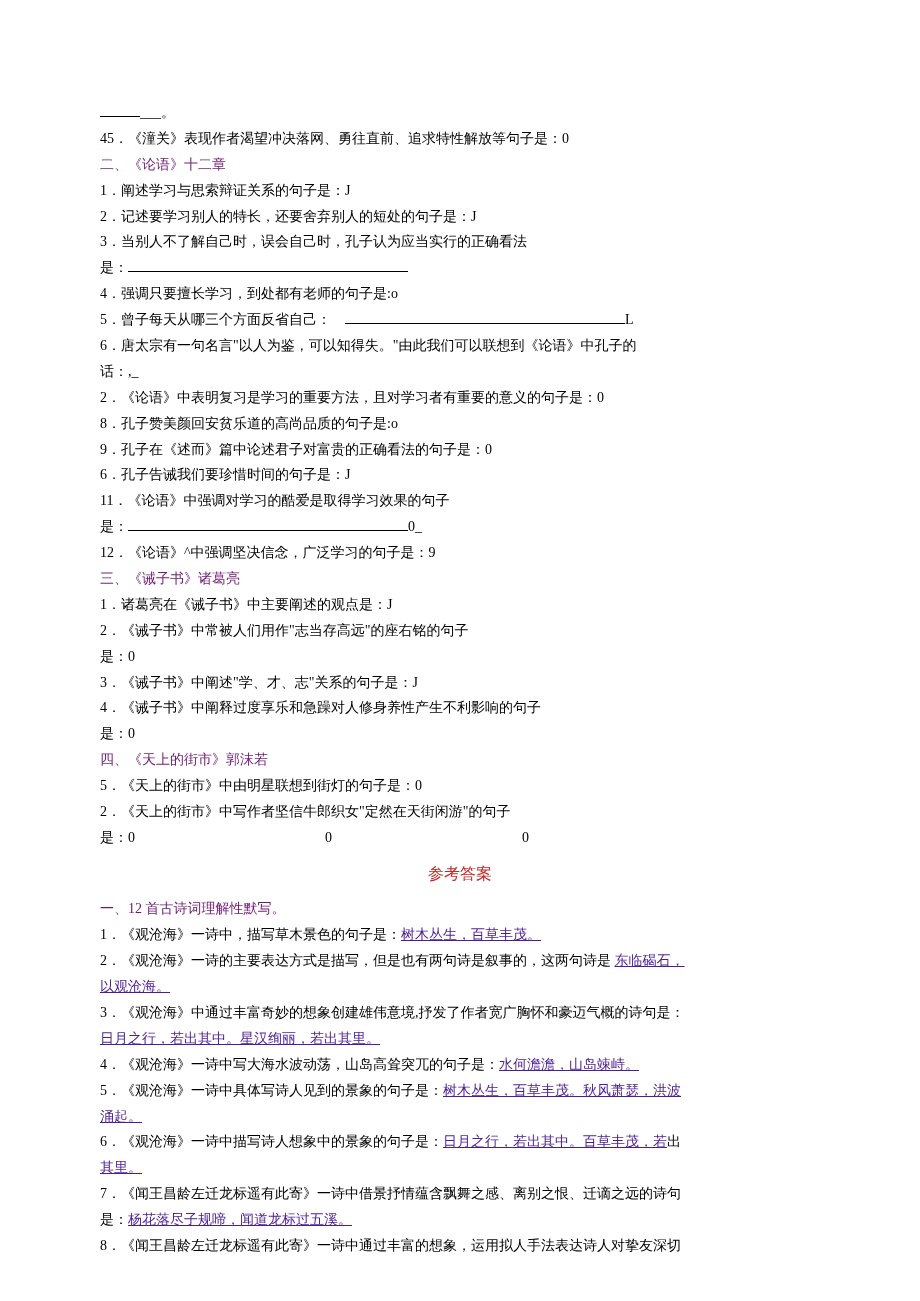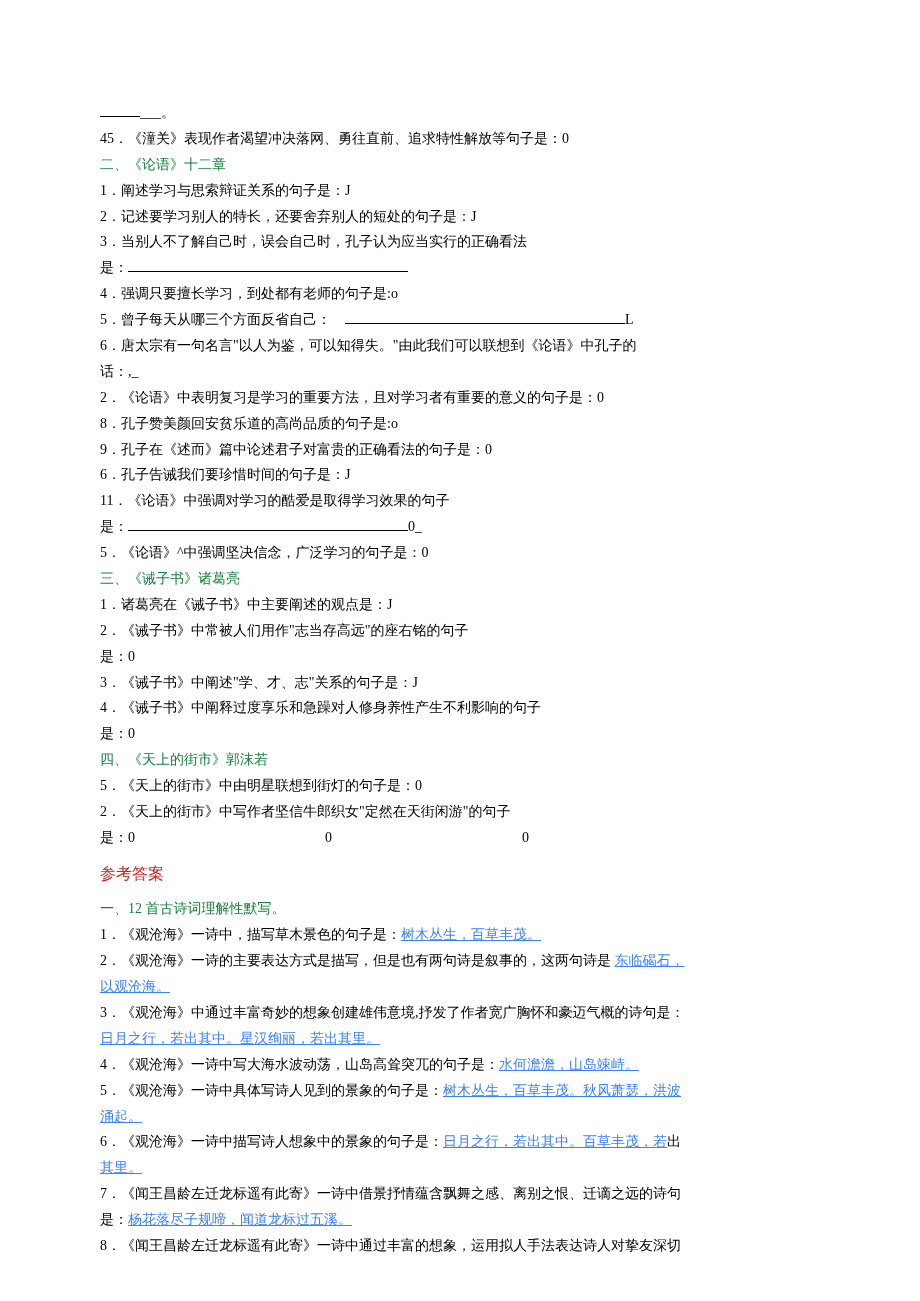--- a/index.html
+++ b/index.html
@@ -7,24 +7,24 @@
     padding: 100px 100px 60px 100px;
     font-family: "SimSun", "宋体", serif;
     font-size: 14px;
     line-height: 1.85;
     color: #000;
     background: #fff;
     width: 920px;
     box-sizing: border-box;
   }
   .line { display: block; }
-  .blue { color: #15803d; }
-  .red { color: #3b82f6; text-decoration: underline; text-align: center; }
+  .blue { color: #701a75; }
+  .red { color: #4c1d95; text-decoration: underline; text-align: center; }
   .answer-title {
-    text-align: left;
+    text-align: center;
     color: #c62828;
     font-size: 16px;
     margin: 8px 0;
   }
   .underline-blank {
     display: inline-block;
     border-bottom: 1px solid #000;
     min-width: 40px;
     height: 1em;
     vertical-align: baseline;
@@ -54,21 +54,21 @@
 <div class="line">4．强调只要擅长学习，到处都有老师的句子是:o</div>
 <div class="line"><span>5．曾子每天从哪三个方面反省自己：</span>　<span class="long-underline"></span><span>L</span></div>
 <div class="line">6．唐太宗有一句名言"以人为鉴，可以知得失。"由此我们可以联想到《论语》中孔子的</div>
 <div class="line">话：,_</div>
 <div class="line">2．《论语》中表明复习是学习的重要方法，且对学习者有重要的意义的句子是：0</div>
 <div class="line">8．孔子赞美颜回安贫乐道的高尚品质的句子是:o</div>
 <div class="line">9．孔子在《述而》篇中论述君子对富贵的正确看法的句子是：0</div>
 <div class="line">6．孔子告诫我们要珍惜时间的句子是：J</div>
 <div class="line">11．《论语》中强调对学习的酷爱是取得学习效果的句子</div>
 <div class="line"><span>是：</span><span class="long-underline"></span><span>0_</span></div>
-<div class="line">5．《论语》^中强调坚决信念，广泛学习的句子是：0</div>
+<div class="line">12．《论语》^中强调坚决信念，广泛学习的句子是：9</div>
 
 <div class="line blue">三、《诫子书》诸葛亮</div>
 <div class="line">1．诸葛亮在《诫子书》中主要阐述的观点是：J</div>
 <div class="line">2．《诫子书》中常被人们用作"志当存高远"的座右铭的句子</div>
 <div class="line">是：0</div>
 <div class="line">3．《诫子书》中阐述"学、才、志"关系的句子是：J</div>
 <div class="line">4．《诫子书》中阐释过度享乐和急躁对人修身养性产生不利影响的句子</div>
 <div class="line">是：0</div>
 
 <div class="line blue">四、《天上的街市》郭沫若</div>

